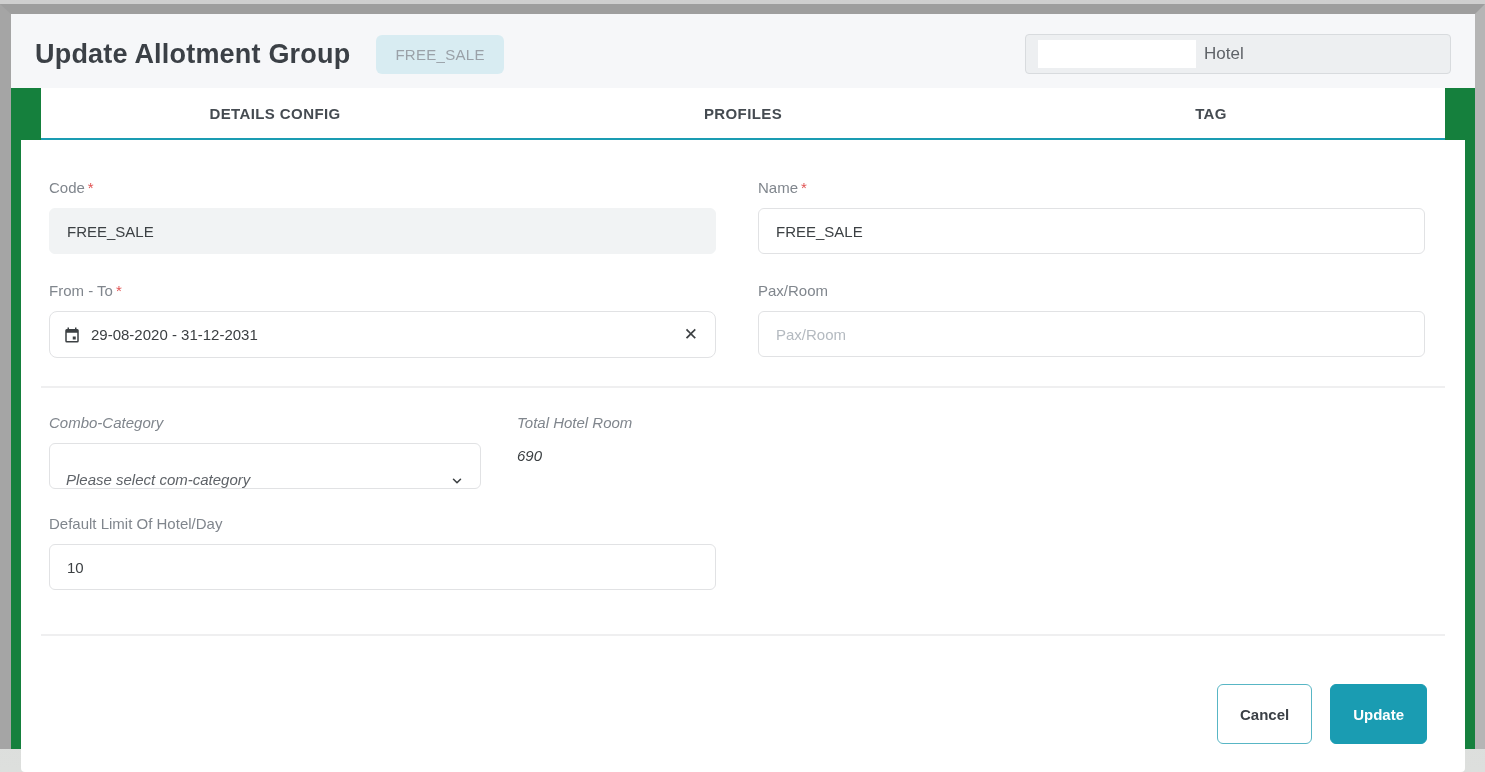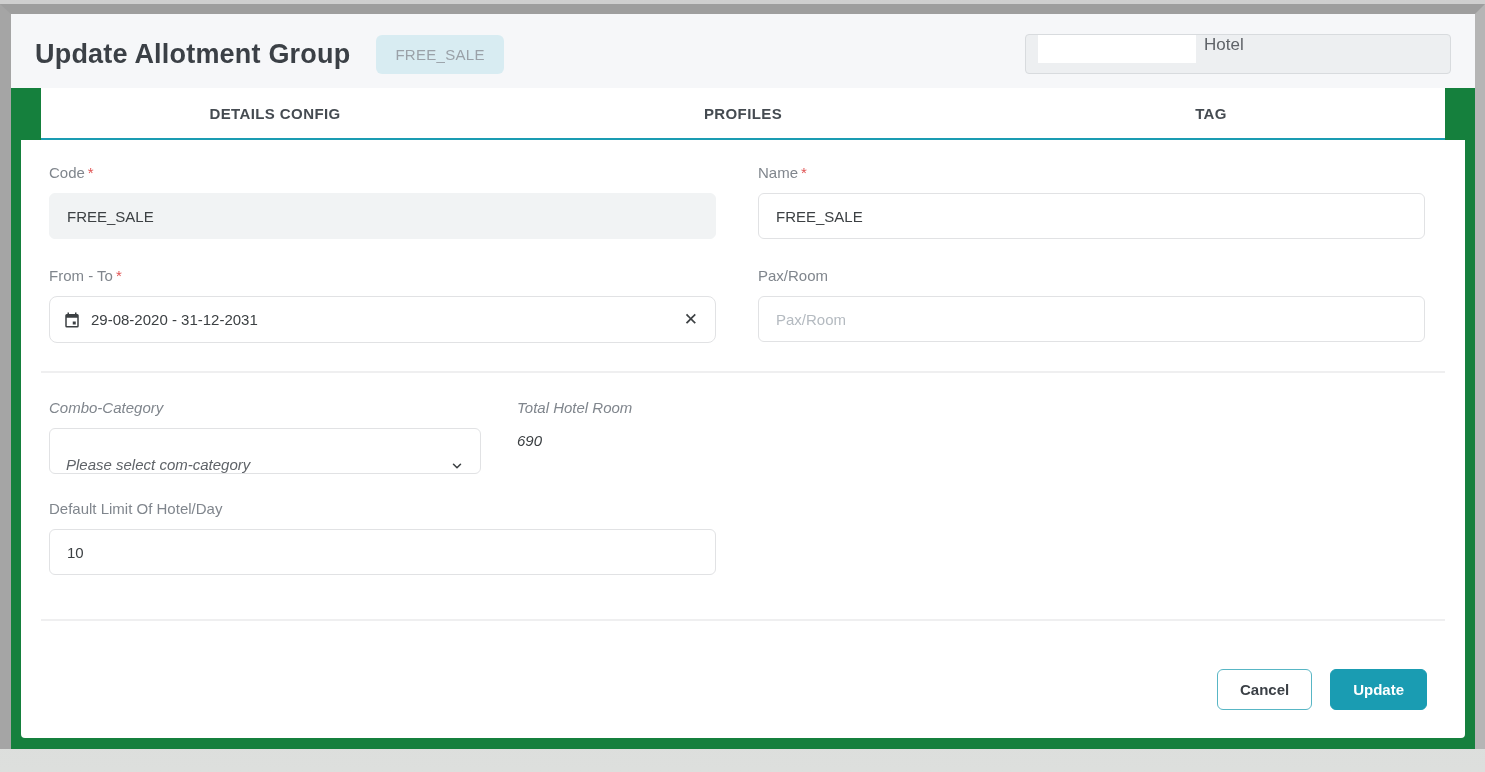--- a/index.html
+++ b/index.html
@@ -33,21 +33,21 @@
     padding:11px 19px;
     border-radius:6px;
     letter-spacing:.3px;
   }
   .hotel-box {
     margin-left:auto;
     width:426px; height:40px;
     background:#edeff1;
     border:1px solid #d8dbde;
     border-radius:4px;
-    display:flex; align-items:flex-start;
+    display:flex; align-items:center;
     padding:0 12px;
   }
   .hotel-redacted {
     width:158px; height:28px; background:#ffffff; margin-right:8px;
   }
   .hotel-label { color:#5f6368; font-size:17px; }
   
   .tabbar {
     display:flex;
     margin:0 30px;
@@ -66,21 +66,21 @@
   }
   .tab.active { background:#1a9cb2; color:#ffffff; }
   
   .content {
     background:#ffffff;
     margin:0 10px;
     padding:24px 20px 0 20px;
     min-height:596px;
     border-radius:0 0 4px 4px;
   }
-  .form-row { display:flex; gap:42px; padding:0 8px; margin-bottom:28px; }
+  .form-row { display:flex; gap:42px; padding:0 8px; margin-bottom:28px;margin-top:15px; }
   .field { flex:1; max-width:667px; }
   .field-label { font-size:15px; color:#80868d; margin-bottom:12px; }
   .req { color:#e05252; margin-left:3px; }
   .input {
     width:100%; height:46px;
     border:1px solid #e1e2e4;
     border-radius:6px;
     padding:0 17px;
     font-size:15px; color:#3c4043;
     font-family:"Liberation Sans", sans-serif;
@@ -112,21 +112,21 @@
   }
   .select-text { font-size:15px; color:#5f6368; }
   .total-col { margin-left:36px; }
   .total-value { font-size:15px; color:#3c4043; margin-top:16px; }
   
   .footer {
     display:flex; justify-content:flex-end; align-items:center;
     gap:18px; padding:22px 18px 28px 8px;
   }
   .btn {
-    height:41px; min-width:90px;
+    height:60px; min-width:90px;
     border-radius:6px;
     font-size:15px; font-weight:bold;
     font-family:"Liberation Sans", sans-serif;
     padding:0 22px; cursor:pointer;
   }
   .btn-cancel { background:#ffffff; border:1px solid #58b6c5; color:#3b4046; }
   .btn-update { background:#1a9cb2; border:1px solid #1a9cb2; color:#ffffff; }
   .icon-svg { display:block; }
 </style>
 </head>

